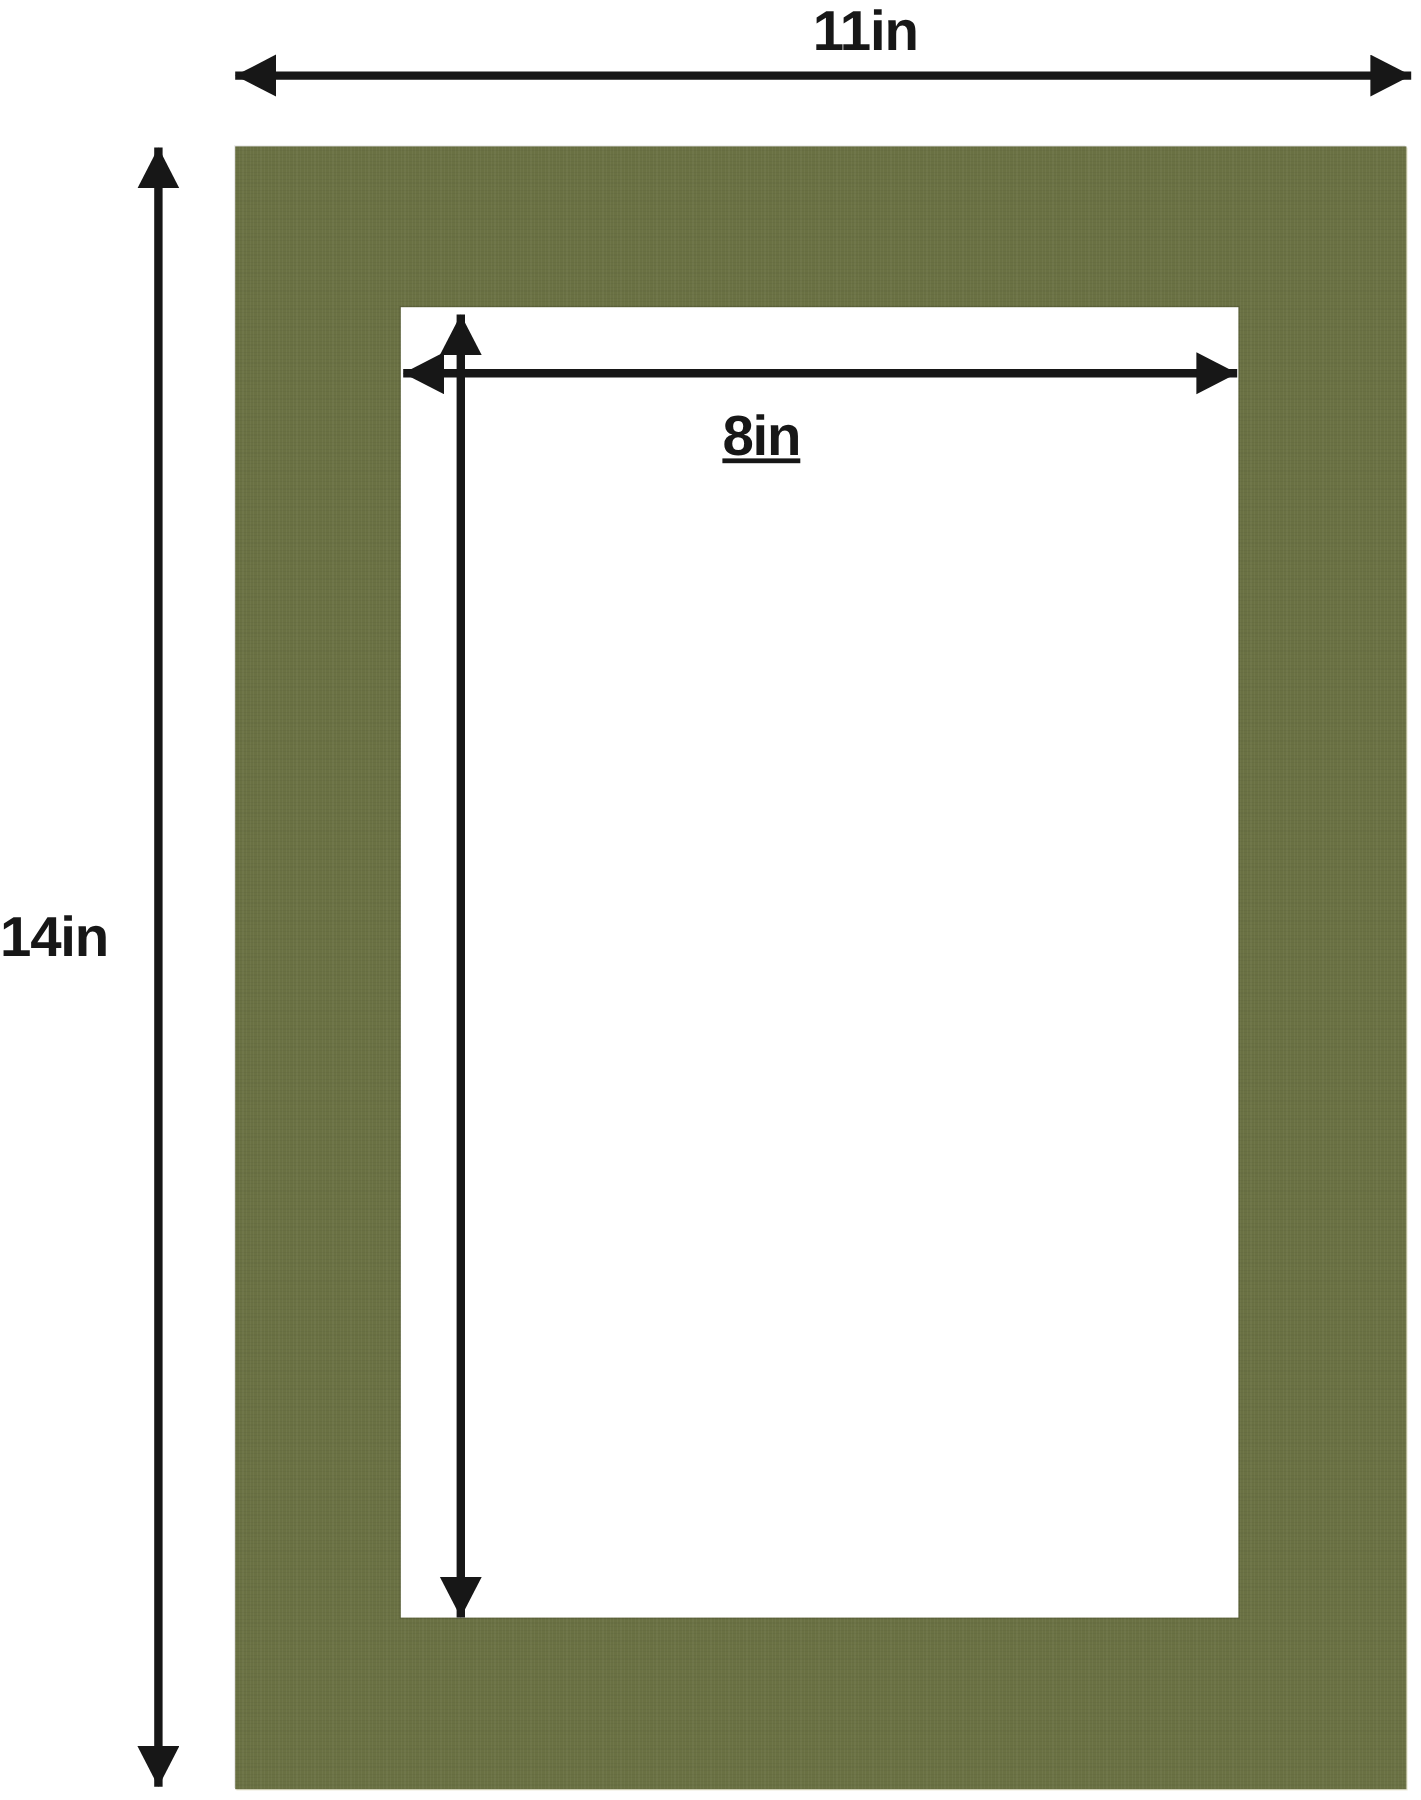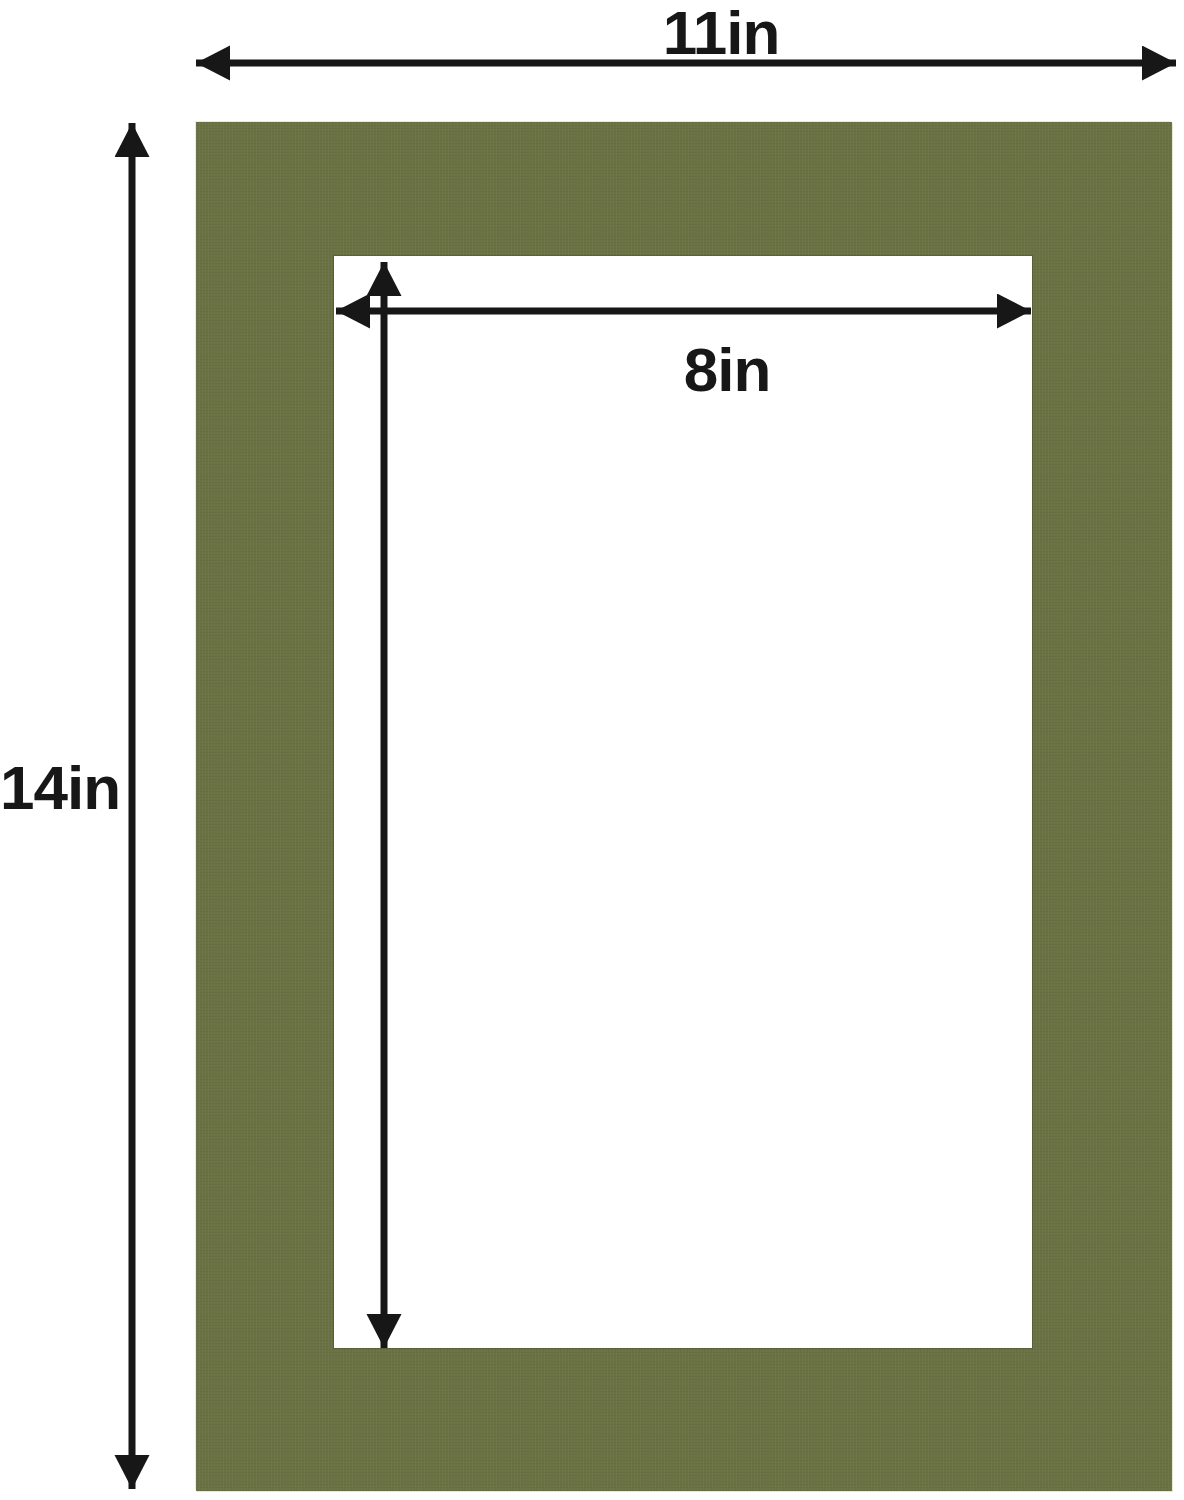--- a/index.html
+++ b/index.html
@@ -42,28 +42,28 @@
     pointer-events:none;
   }
   .arrows line{
     stroke:var(--arrow-black);
     stroke-width:7;
   }
   .dim-label{
     position:absolute;
     color:var(--arrow-black);
     font-weight:700;
-    font-size:62px;
+    font-size:47px;
     line-height:1;
     letter-spacing:-1px;
     white-space:nowrap;
   }
   .label-outer-width{ left:571px; top:2px;  width:300px; text-align:center; }
-  .label-outer-height{ left:0px;  top:757px; width:114px; text-align:right; }
-  .label-opening-width{ left:602px; top:339px; width:250px; text-align:center; }
+  .label-outer-height{ left:0px;  top:757px; width:114px; text-align:left; }
+  .label-opening-width{ left:602px; top:339px; width:250px; text-align:left;text-decoration:underline; }
   .label-opening-height{ left:409px; top:757px; }
 </style>
 </head>
 <body>
 
 <div class="canvas">
 
   <div class="mat"></div>
 
   <div class="opening"></div>

